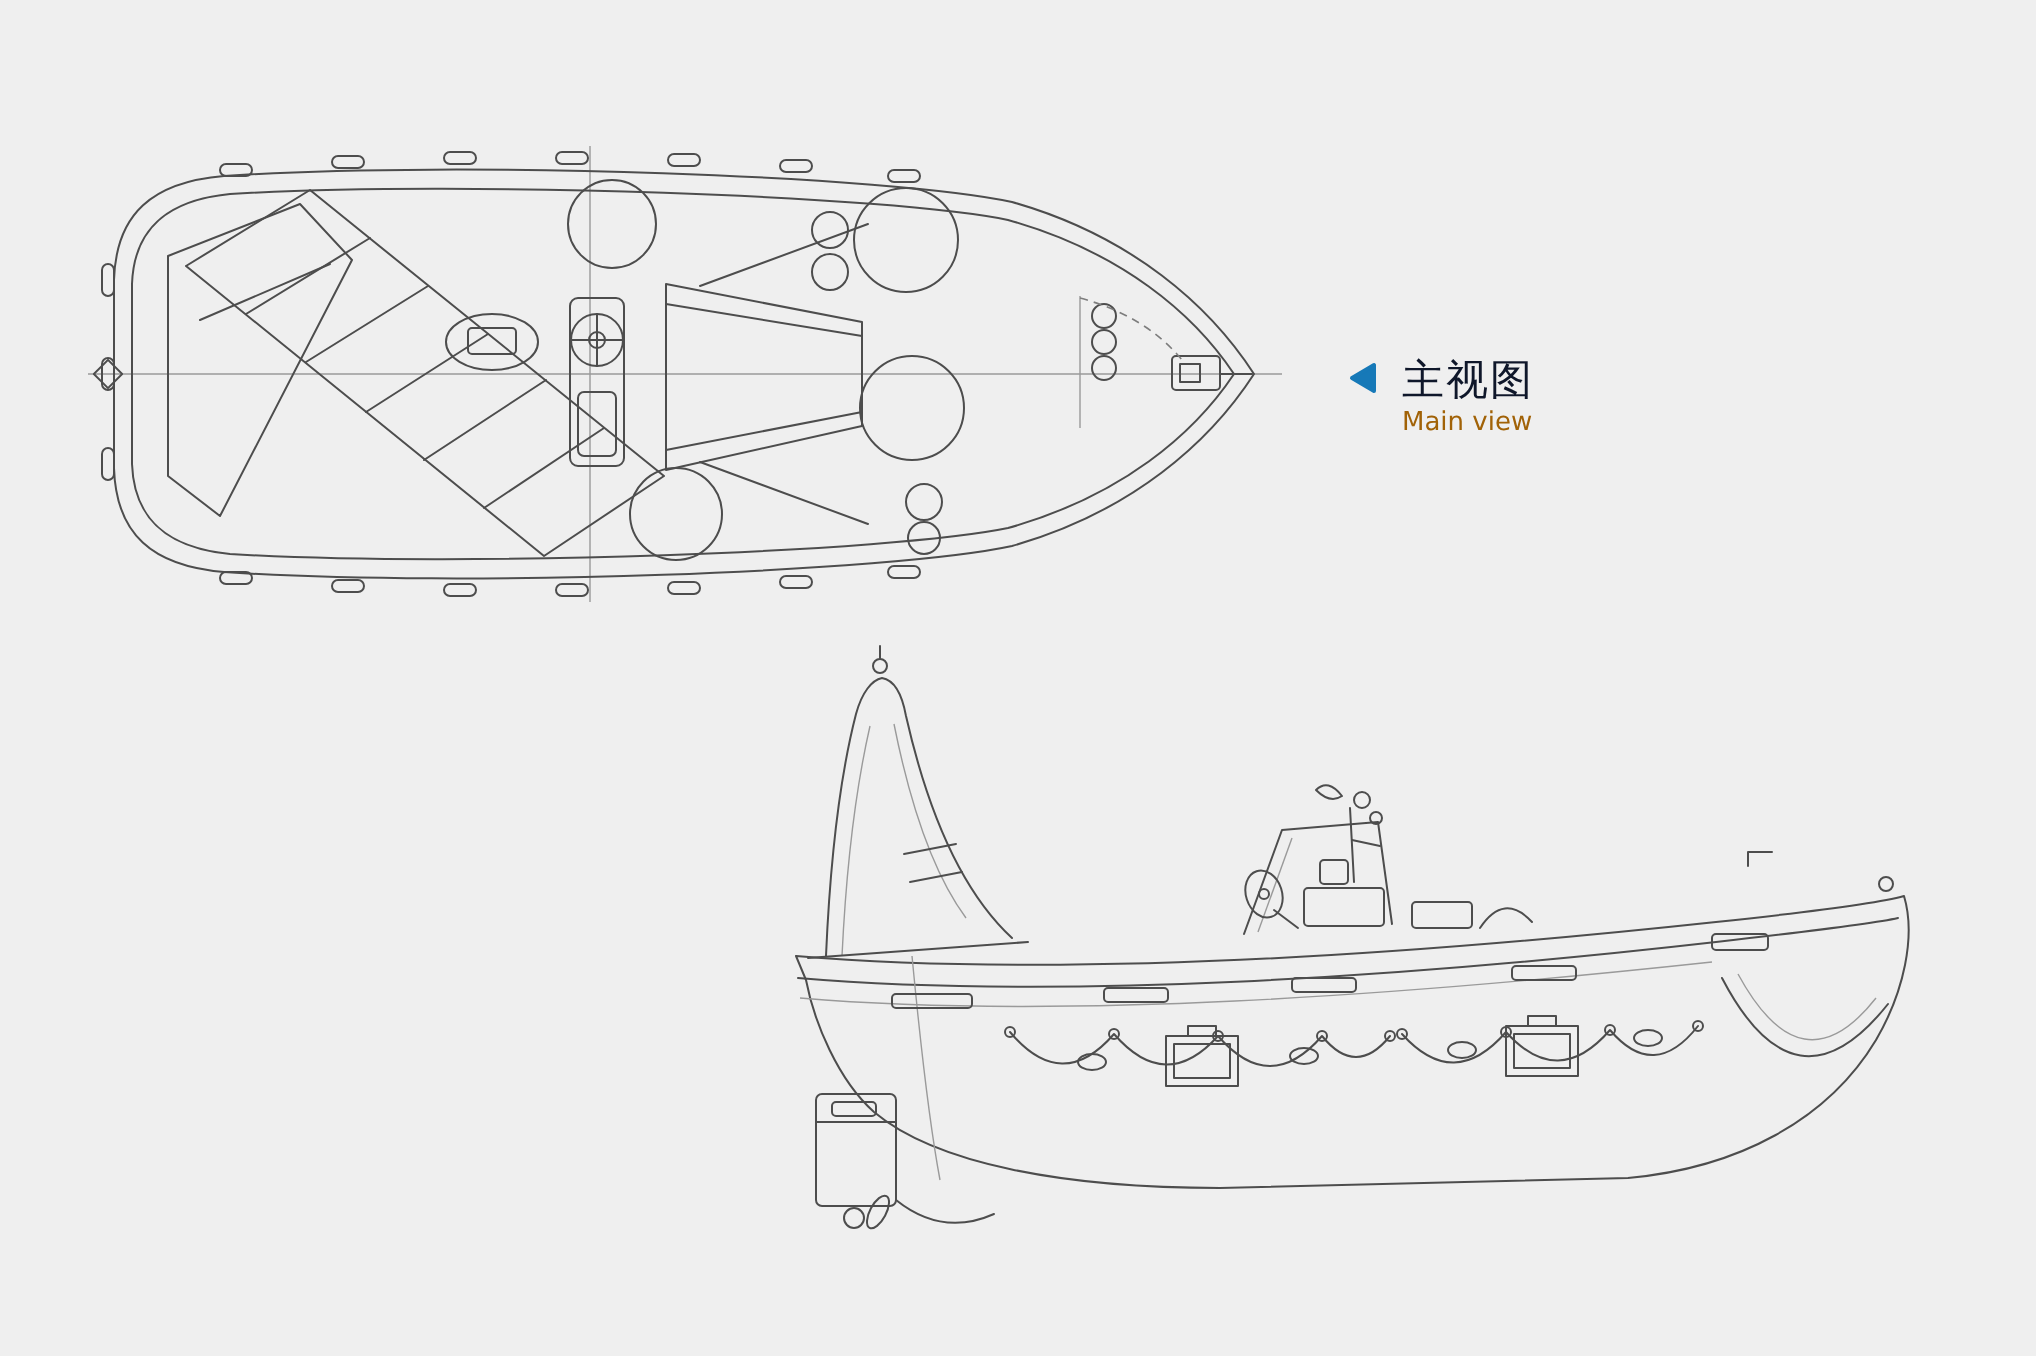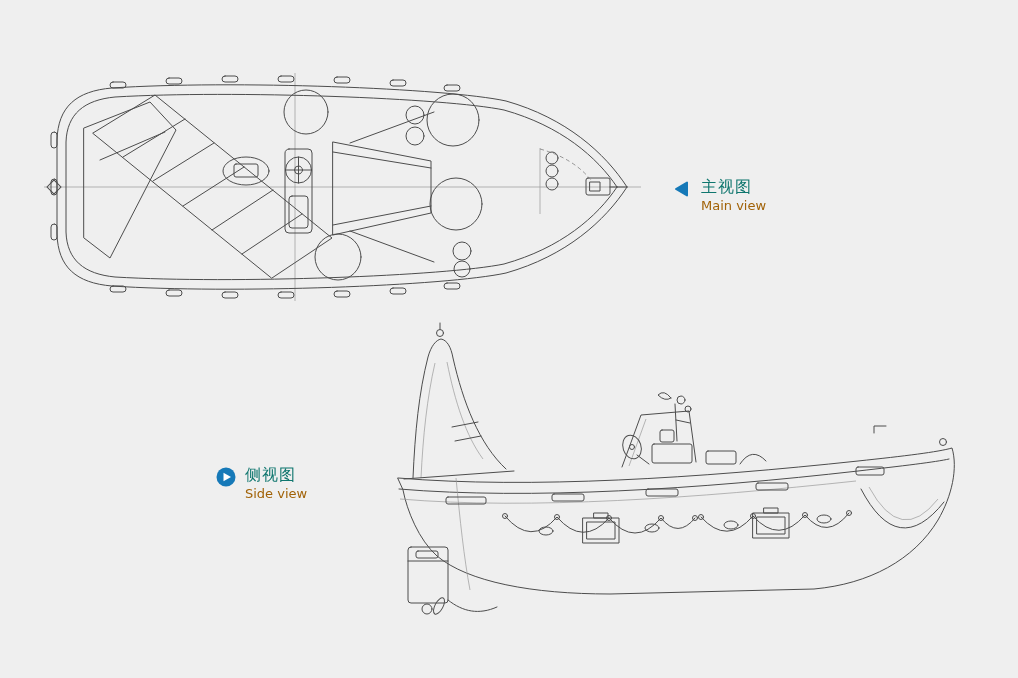--- a/index.html
+++ b/index.html
@@ -7,21 +7,21 @@
   .canvas{
     position:relative;width:1018px;height:678px;margin:0 auto;
     background:#efefef;overflow:hidden;
   }
   svg.drawing{position:absolute;left:0;top:0;}
   .ln{stroke:#4d4d4d;stroke-width:1;fill:none;stroke-linecap:round;stroke-linejoin:round;}
   .thin{stroke:#9a9a9a;stroke-width:0.7;fill:none;}
   .dash{stroke:#7d7d7d;stroke-width:0.8;fill:none;stroke-dasharray:4 3;}
   .view-label{position:absolute;display:flex;align-items:flex-start;gap:9px;}
   .view-label .txt{display:flex;flex-direction:column;line-height:1.15;}
-  .label-zh{font-size:16px;color:#0f766e;letter-spacing:1px;}
+  .label-zh{font-size:21px;color:#0f172a;letter-spacing:1px;}
   .label-en{font-size:13px;color:#a16207;margin-top:3px;}
   .icon{flex:0 0 auto;margin-top:1px;}
 </style>
 </head>
 <body>
 
 <div class="canvas">
 
   <svg class="drawing" width="1018" height="678" viewBox="0 0 1018 678">
 
@@ -182,24 +182,14 @@
   <div class="view-label" style="left:672px;top:178px;">
     <svg class="icon" width="20" height="20" viewBox="0 0 20 20">
       <polygon points="15,3.5 15,16.5 4,10" fill="#1679b8" stroke="#1679b8" stroke-width="2" stroke-linejoin="round"></polygon>
     </svg>
     <div class="txt">
       <span class="label-zh">主视图</span>
       <span class="label-en">Main view</span>
     </div>
   </div>
 
-  <div class="view-label" style="left:216px;top:466px;">
-    <svg class="icon" width="20" height="20" viewBox="0 0 20 20">
-      <circle cx="10" cy="10" r="9.5" fill="#1679b8"></circle>
-      <polygon points="7.5,5.8 7.5,14.2 15,10" fill="#ffffff"></polygon>
-    </svg>
-    <div class="txt">
-      <span class="label-zh">侧视图</span>
-      <span class="label-en">Side view</span>
-    </div>
-  </div>
 
 </div>
 
 </body></html>

